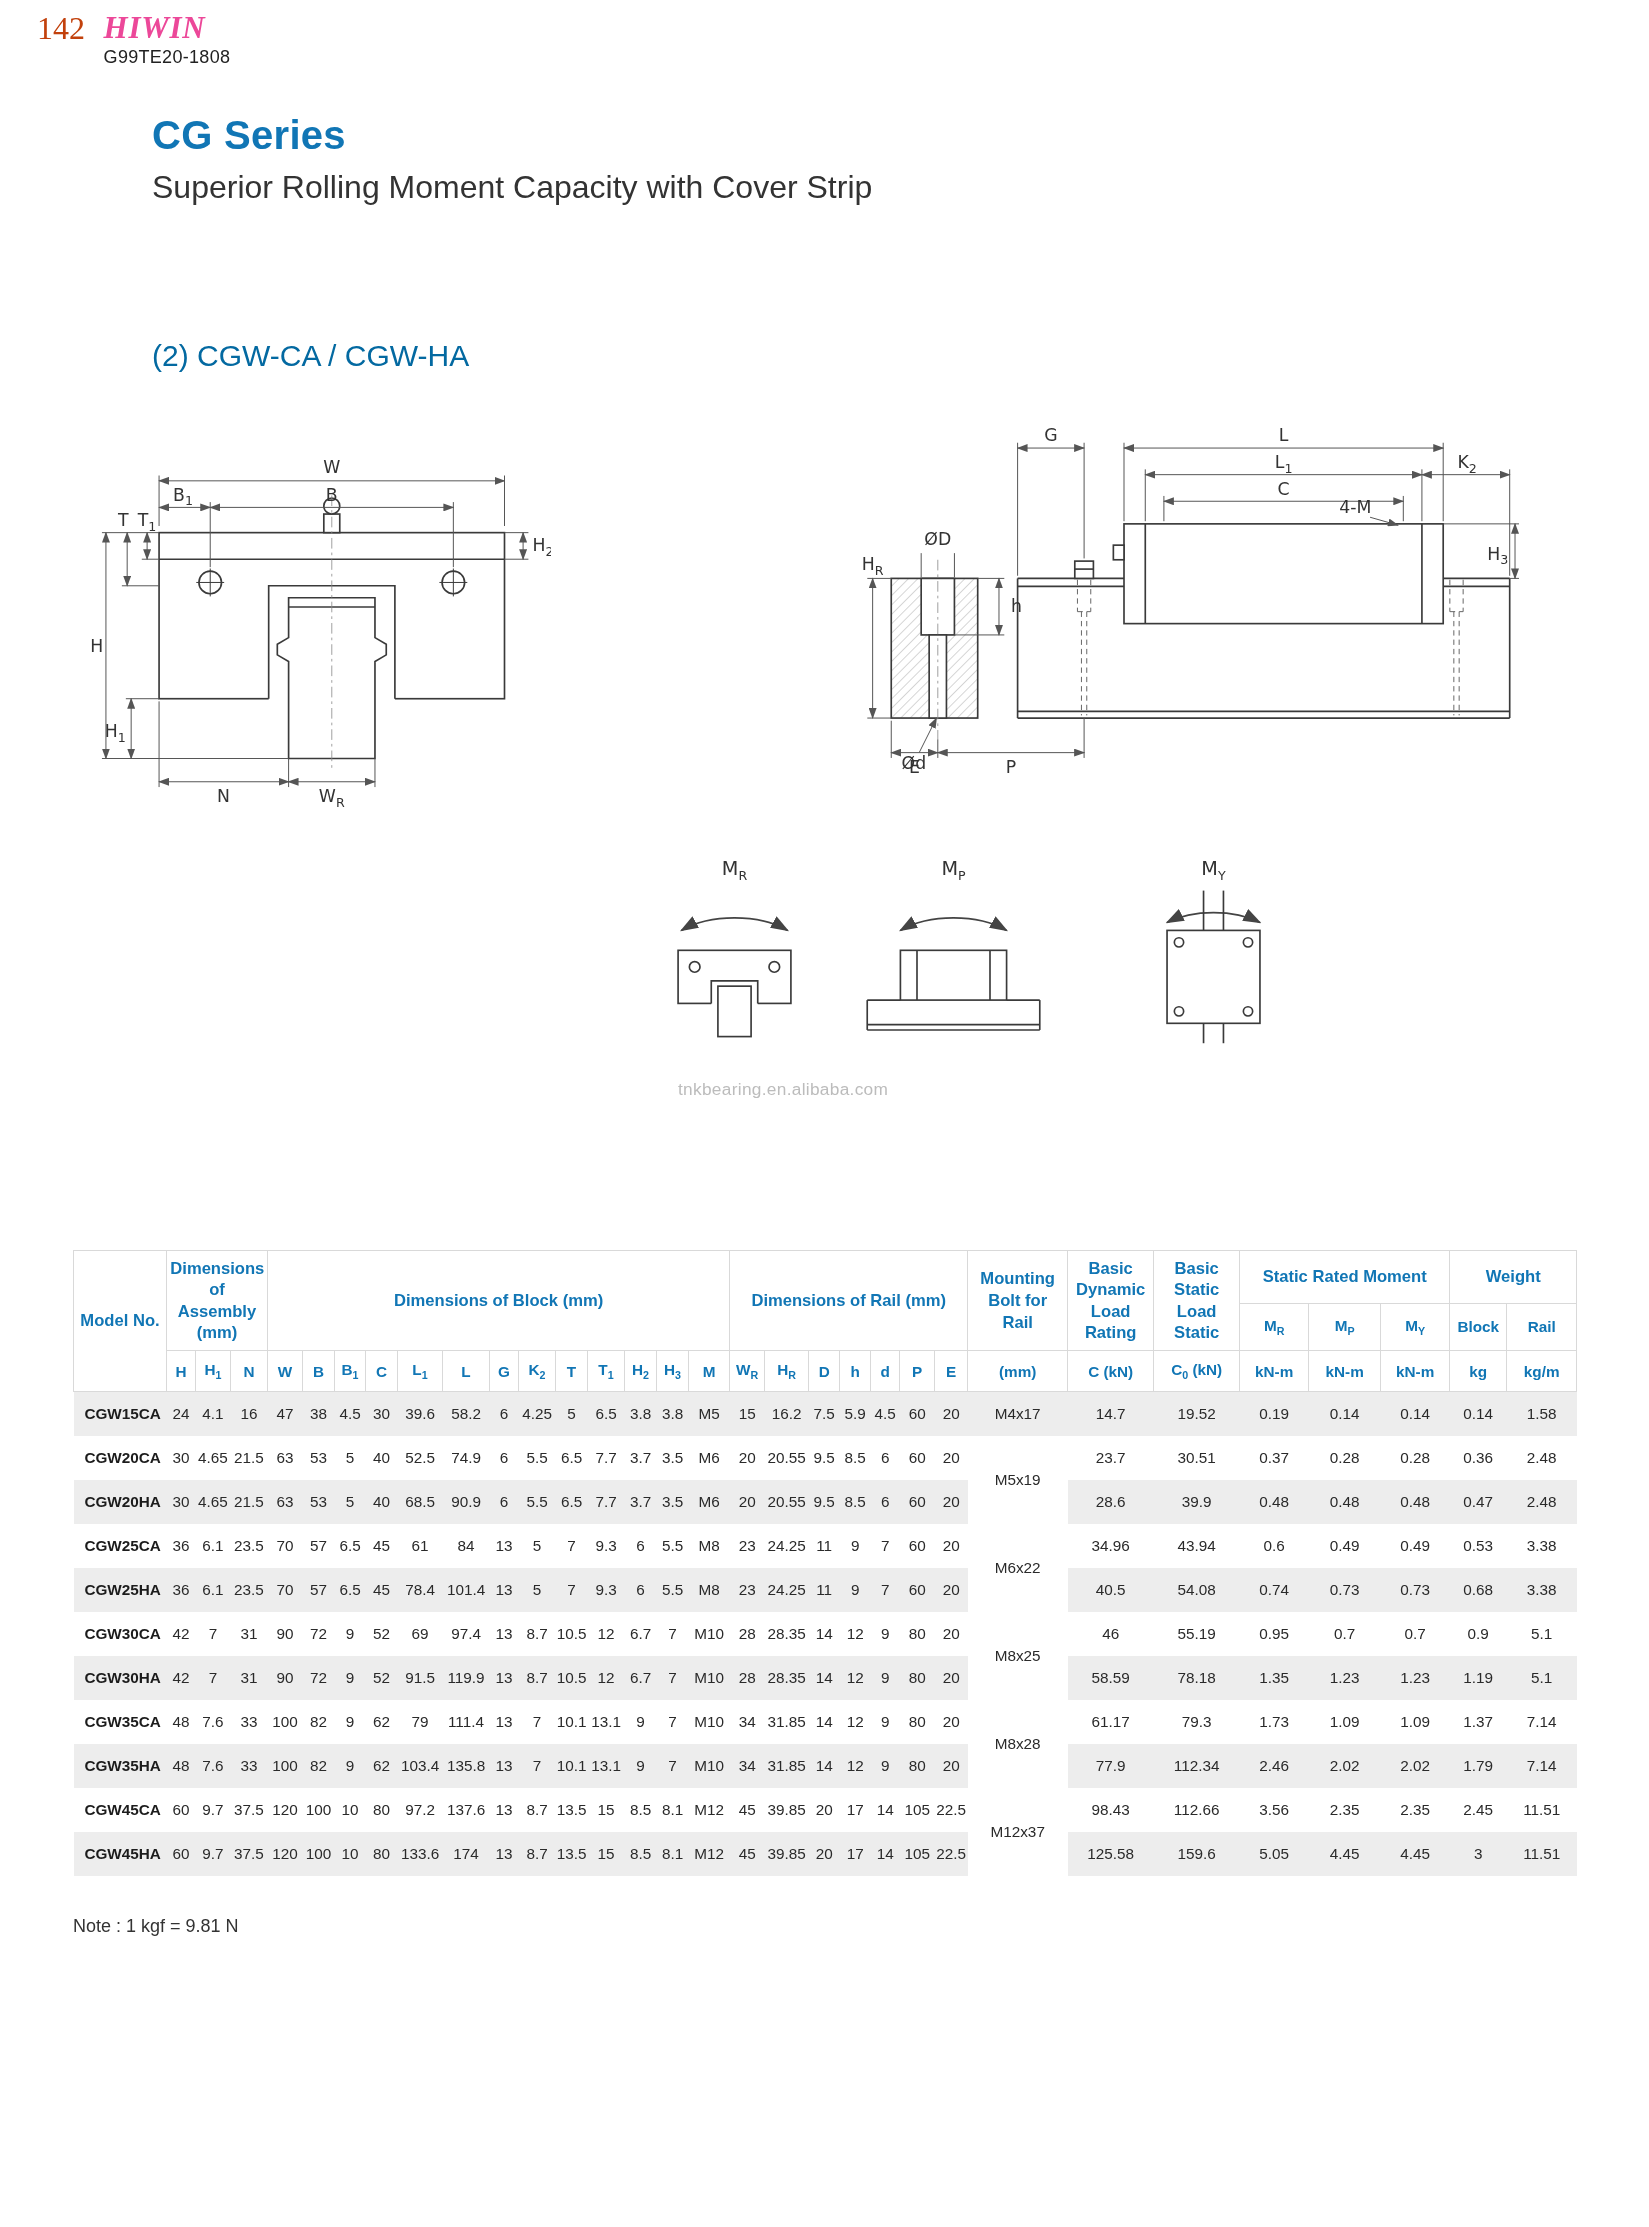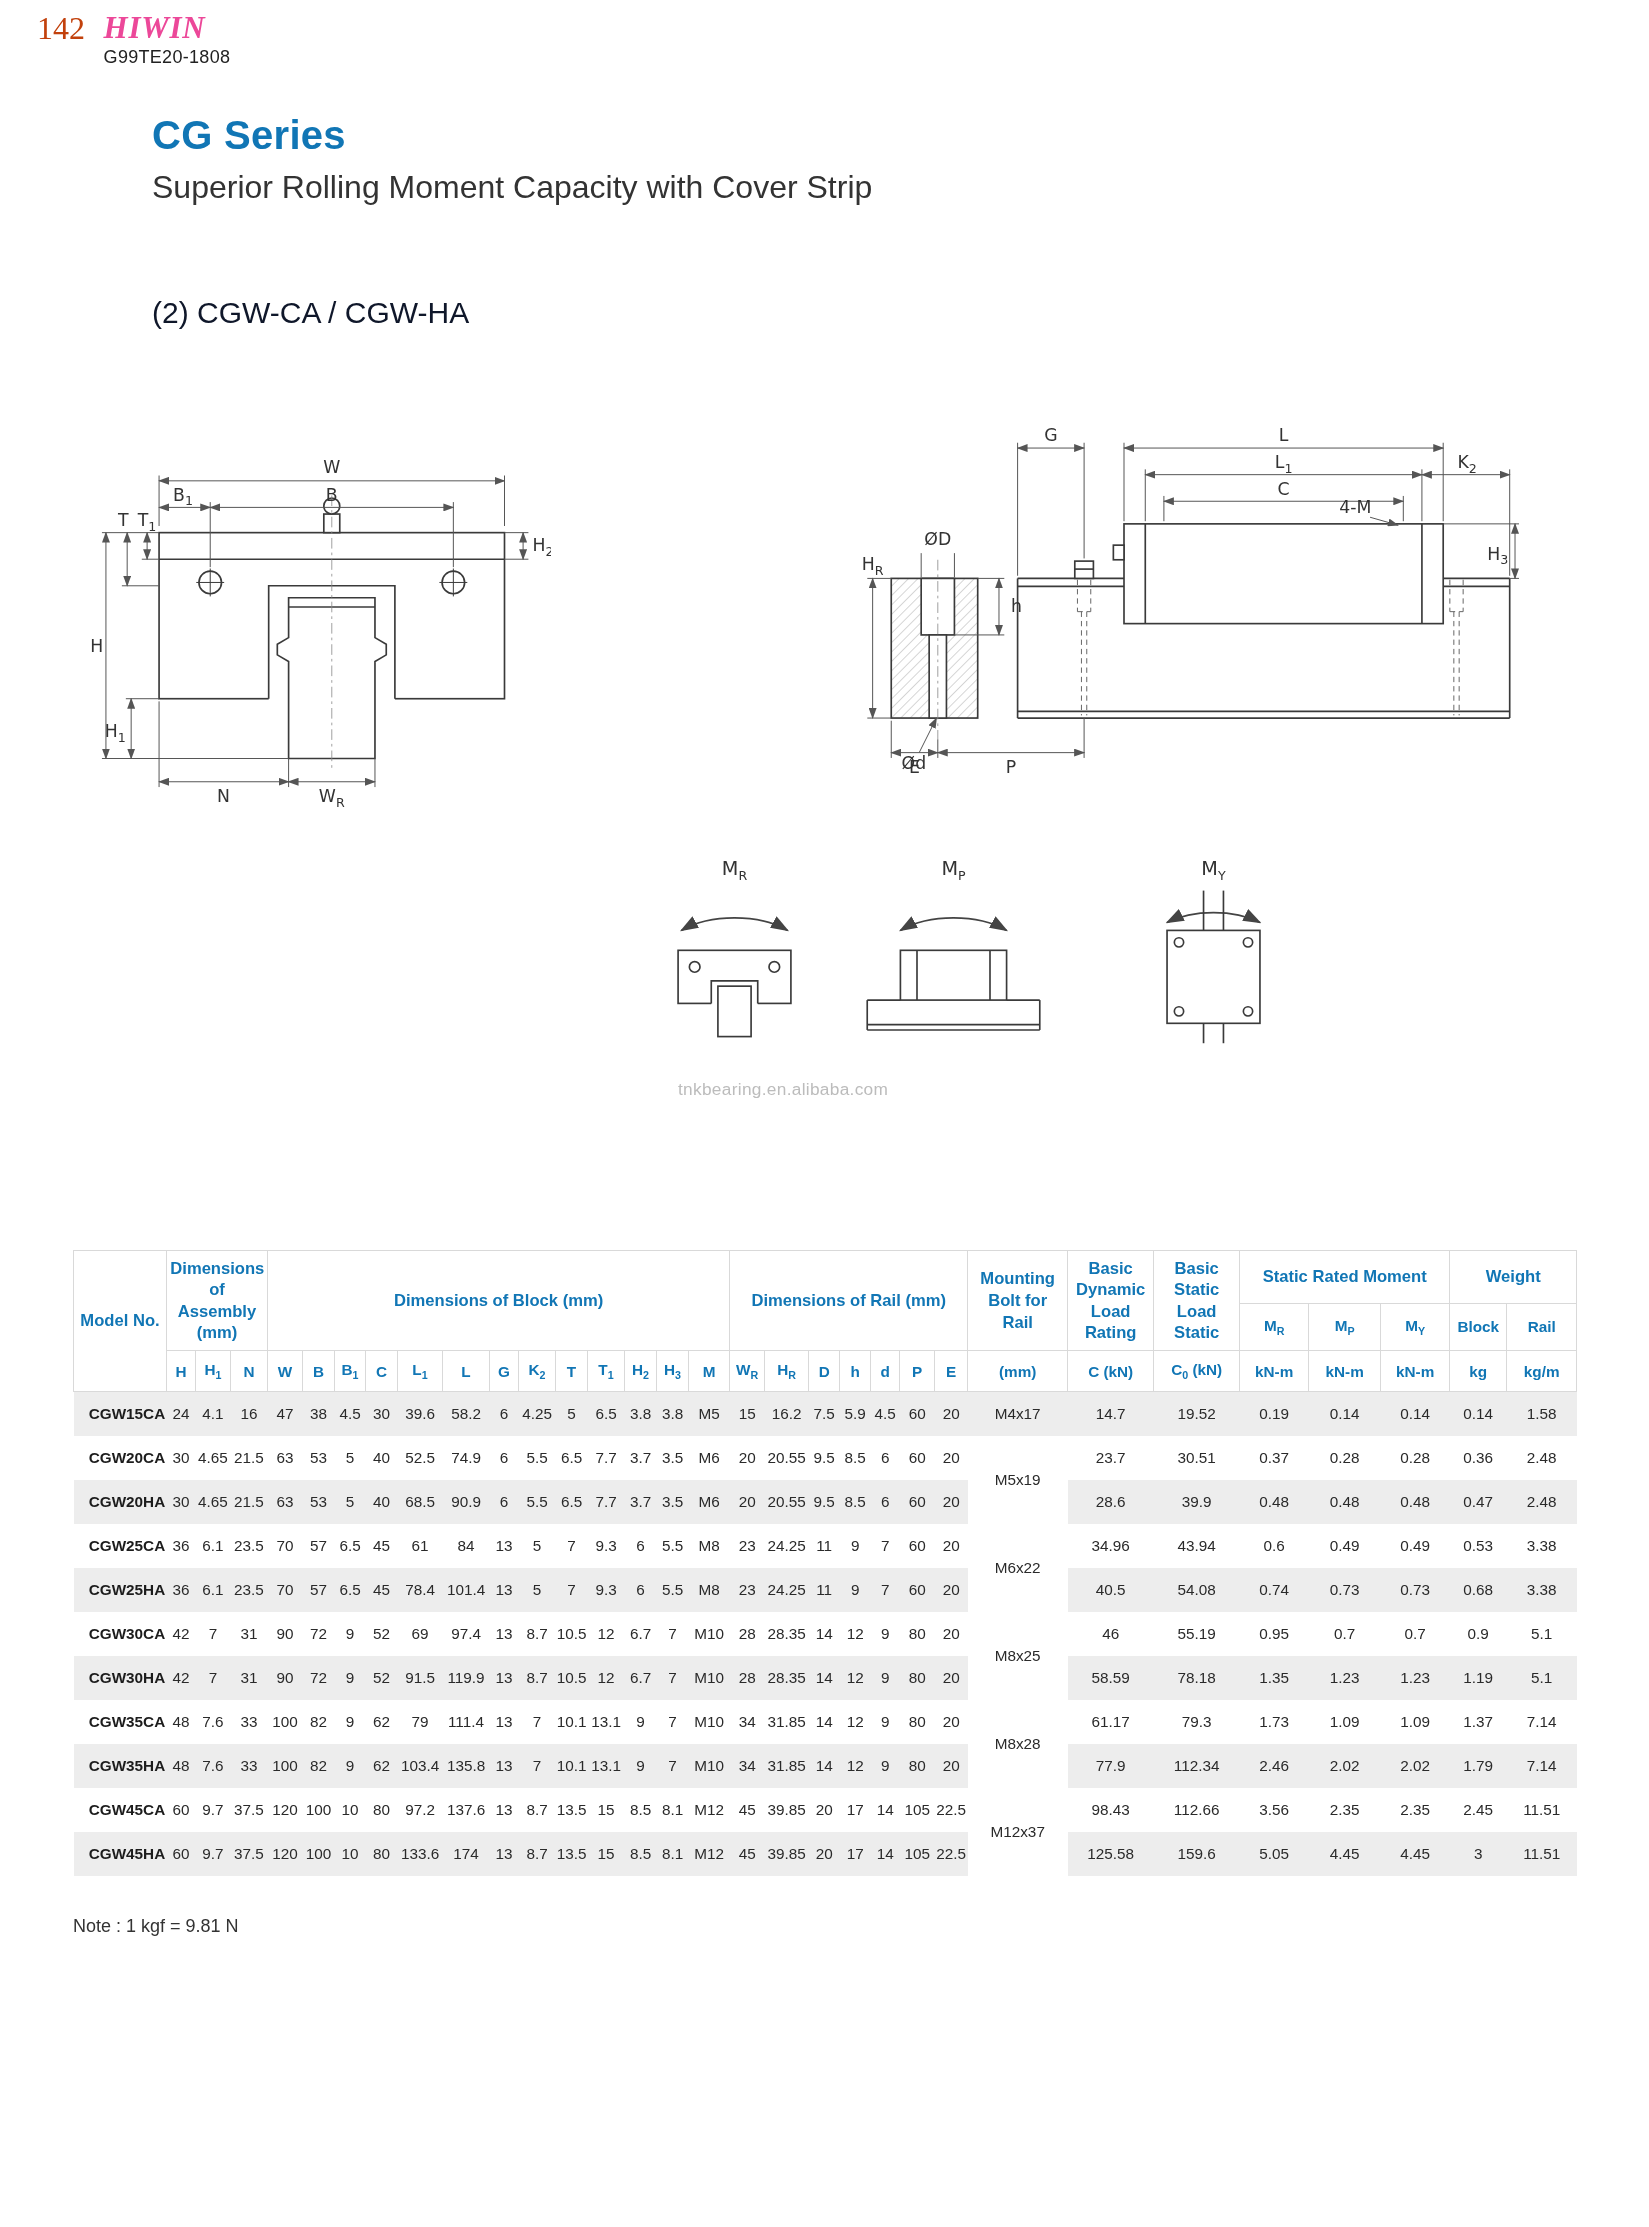--- a/index.html
+++ b/index.html
@@ -12,21 +12,21 @@
   .abs { position:absolute; }
 
   
   .pagenum { font-family:"Liberation Serif", serif; font-size:32px; color:#c2410c; line-height:1; }
   .brand   { font-family:"Liberation Serif", serif; font-weight:bold; font-style:italic;
              font-size:31px; letter-spacing:0.7px; color:#ec4899; line-height:1; }
   .doccode { font-size:18px; color:#222; margin-top:4px; letter-spacing:0.3px; }
 
   .title    { font-size:40px; font-weight:bold; color:var(--accent,#1176b5); letter-spacing:0.3px; }
   .subtitle { font-size:32px; color:#333; margin-top:10.6px; }
-  .section  { font-size:30px; color:#0f172a; }
+  .section  { font-size:30px; color:#0369a1;margin-top:43px; }
 
   .watermark { font-size:17.3px; color:#bcbcbc; letter-spacing:0.3px; }
 
   
   svg text { font-family:"DejaVu Sans", sans-serif; font-size:26px; fill:#333; text-anchor:middle; }
   svg text.start { text-anchor:start; }
   svg text.end   { text-anchor:end; }
   svg tspan.sub  { font-size:19px; }
   svg text.mlab  { font-size:29px; }
 
@@ -38,21 +38,21 @@
     border:0.7px solid #d9d9d9; text-align:center; vertical-align:middle;
     font-size:16.6px; line-height:1.3; padding:6.6px 3.3px;
   }
   table.spec thead th.sub  { font-size:15.3px; padding:4px 1.3px; }
   table.spec thead th.unit { font-size:15.3px; padding:0 1.3px; height:41px; }
   table.spec tbody td {
     font-size:15.3px; color:#2a2a2a; text-align:center; vertical-align:middle;
     height:44px; padding:0 1.3px;
   }
   table.spec tbody tr:nth-child(odd) { background:var(--rowalt,#ededed); }
-  table.spec tbody td.model { text-align:right; padding-left:6.6px; font-weight:bold; color:#1c1c1c; }
+  table.spec tbody td.model { text-align:center; padding-left:6.6px; font-weight:bold; color:#1c1c1c; }
   sub { font-size:70%; }
   .note { font-size:18px; color:#333; margin-top:40px; }
 </style>
 </head>
 <body>
 
 <div class="abs" style="left:37px; top:12px;">
   <div style="display:flex; gap:18.6px; align-items:flex-start;">
     <div class="pagenum">142</div>
     <div>

